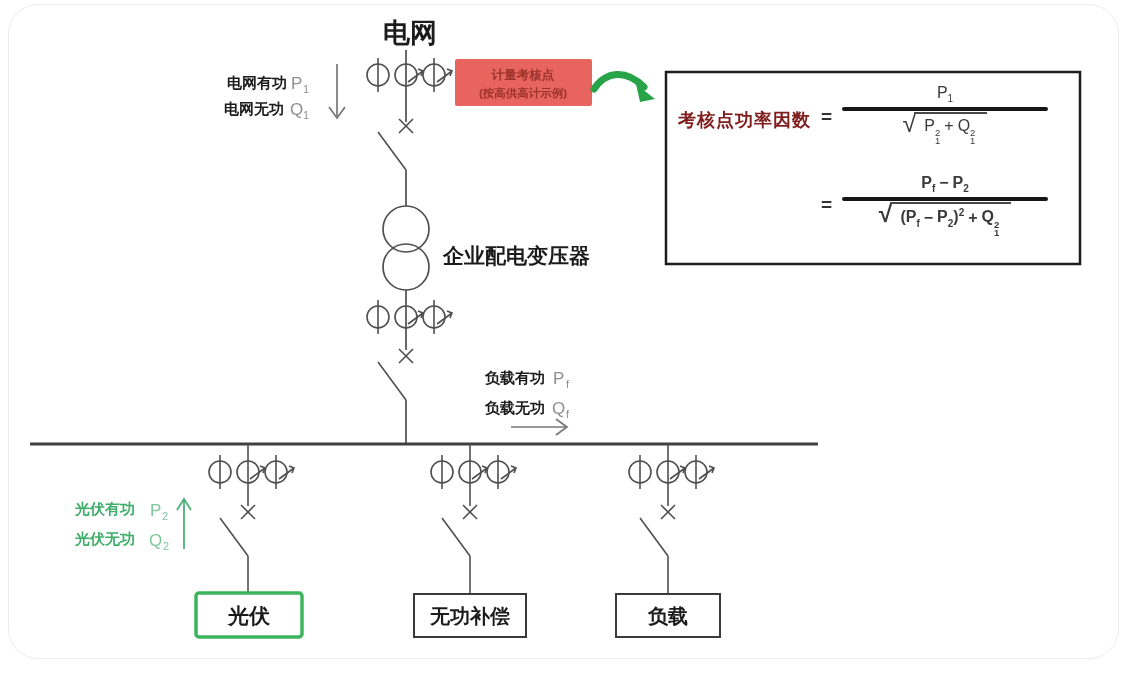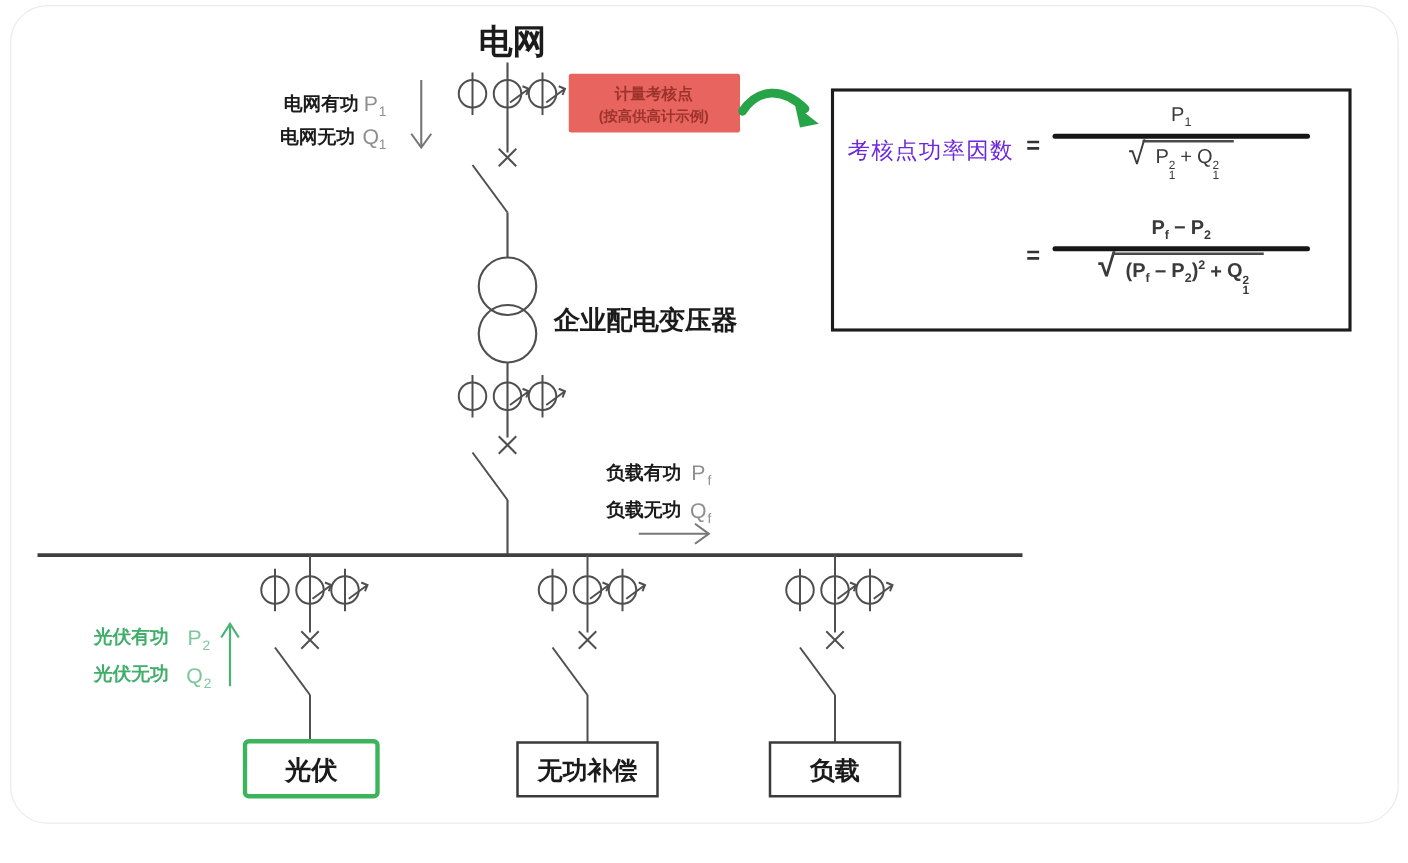--- a/index.html
+++ b/index.html
@@ -12,22 +12,22 @@
   .cn{font-weight:bold;fill:#1b1b1b;}
   .sym{fill:#8f8f8f;font-size:17px;}
   .sym-sub{fill:#8f8f8f;font-size:11px;}
   .gsym{fill:#7cc79c;font-size:17px;}
   .gsym-sub{fill:#7cc79c;font-size:11px;}
   .gcn{font-weight:bold;fill:#3fae6a;}
 
   
   .formula-box{position:absolute;left:666px;top:72px;width:414px;height:192px;
                color:#2c2c2c;}
-  .f-label{position:absolute;left:12px;top:36px;font-size:18px;font-weight:normal;
-           letter-spacing:1px;color:#6d28d9;}
+  .f-label{position:absolute;left:12px;top:36px;font-size:18px;font-weight:bold;
+           letter-spacing:1px;color:#7f1d1d;}
   .f-eq{position:absolute;font-size:19px;font-weight:bold;color:#333;}
   .f-eq1{left:155px;top:34px;}
   .f-eq2{left:155px;top:122px;}
   .frac{position:absolute;display:flex;flex-direction:column;align-items:center;
         font-size:16px;color:#3a3a3a;}
   .frac1{left:176px;top:10px;width:206px;justify-content:flex-end;}
   .frac2{left:176px;top:100px;width:206px;font-weight:bold;}
   .num{padding:2px 0 3px 0;}
   .fbar{align-self:stretch;height:4px;background:#161616;border-radius:2px;}
   .den{display:flex;align-items:flex-start;margin-top:1px;}

